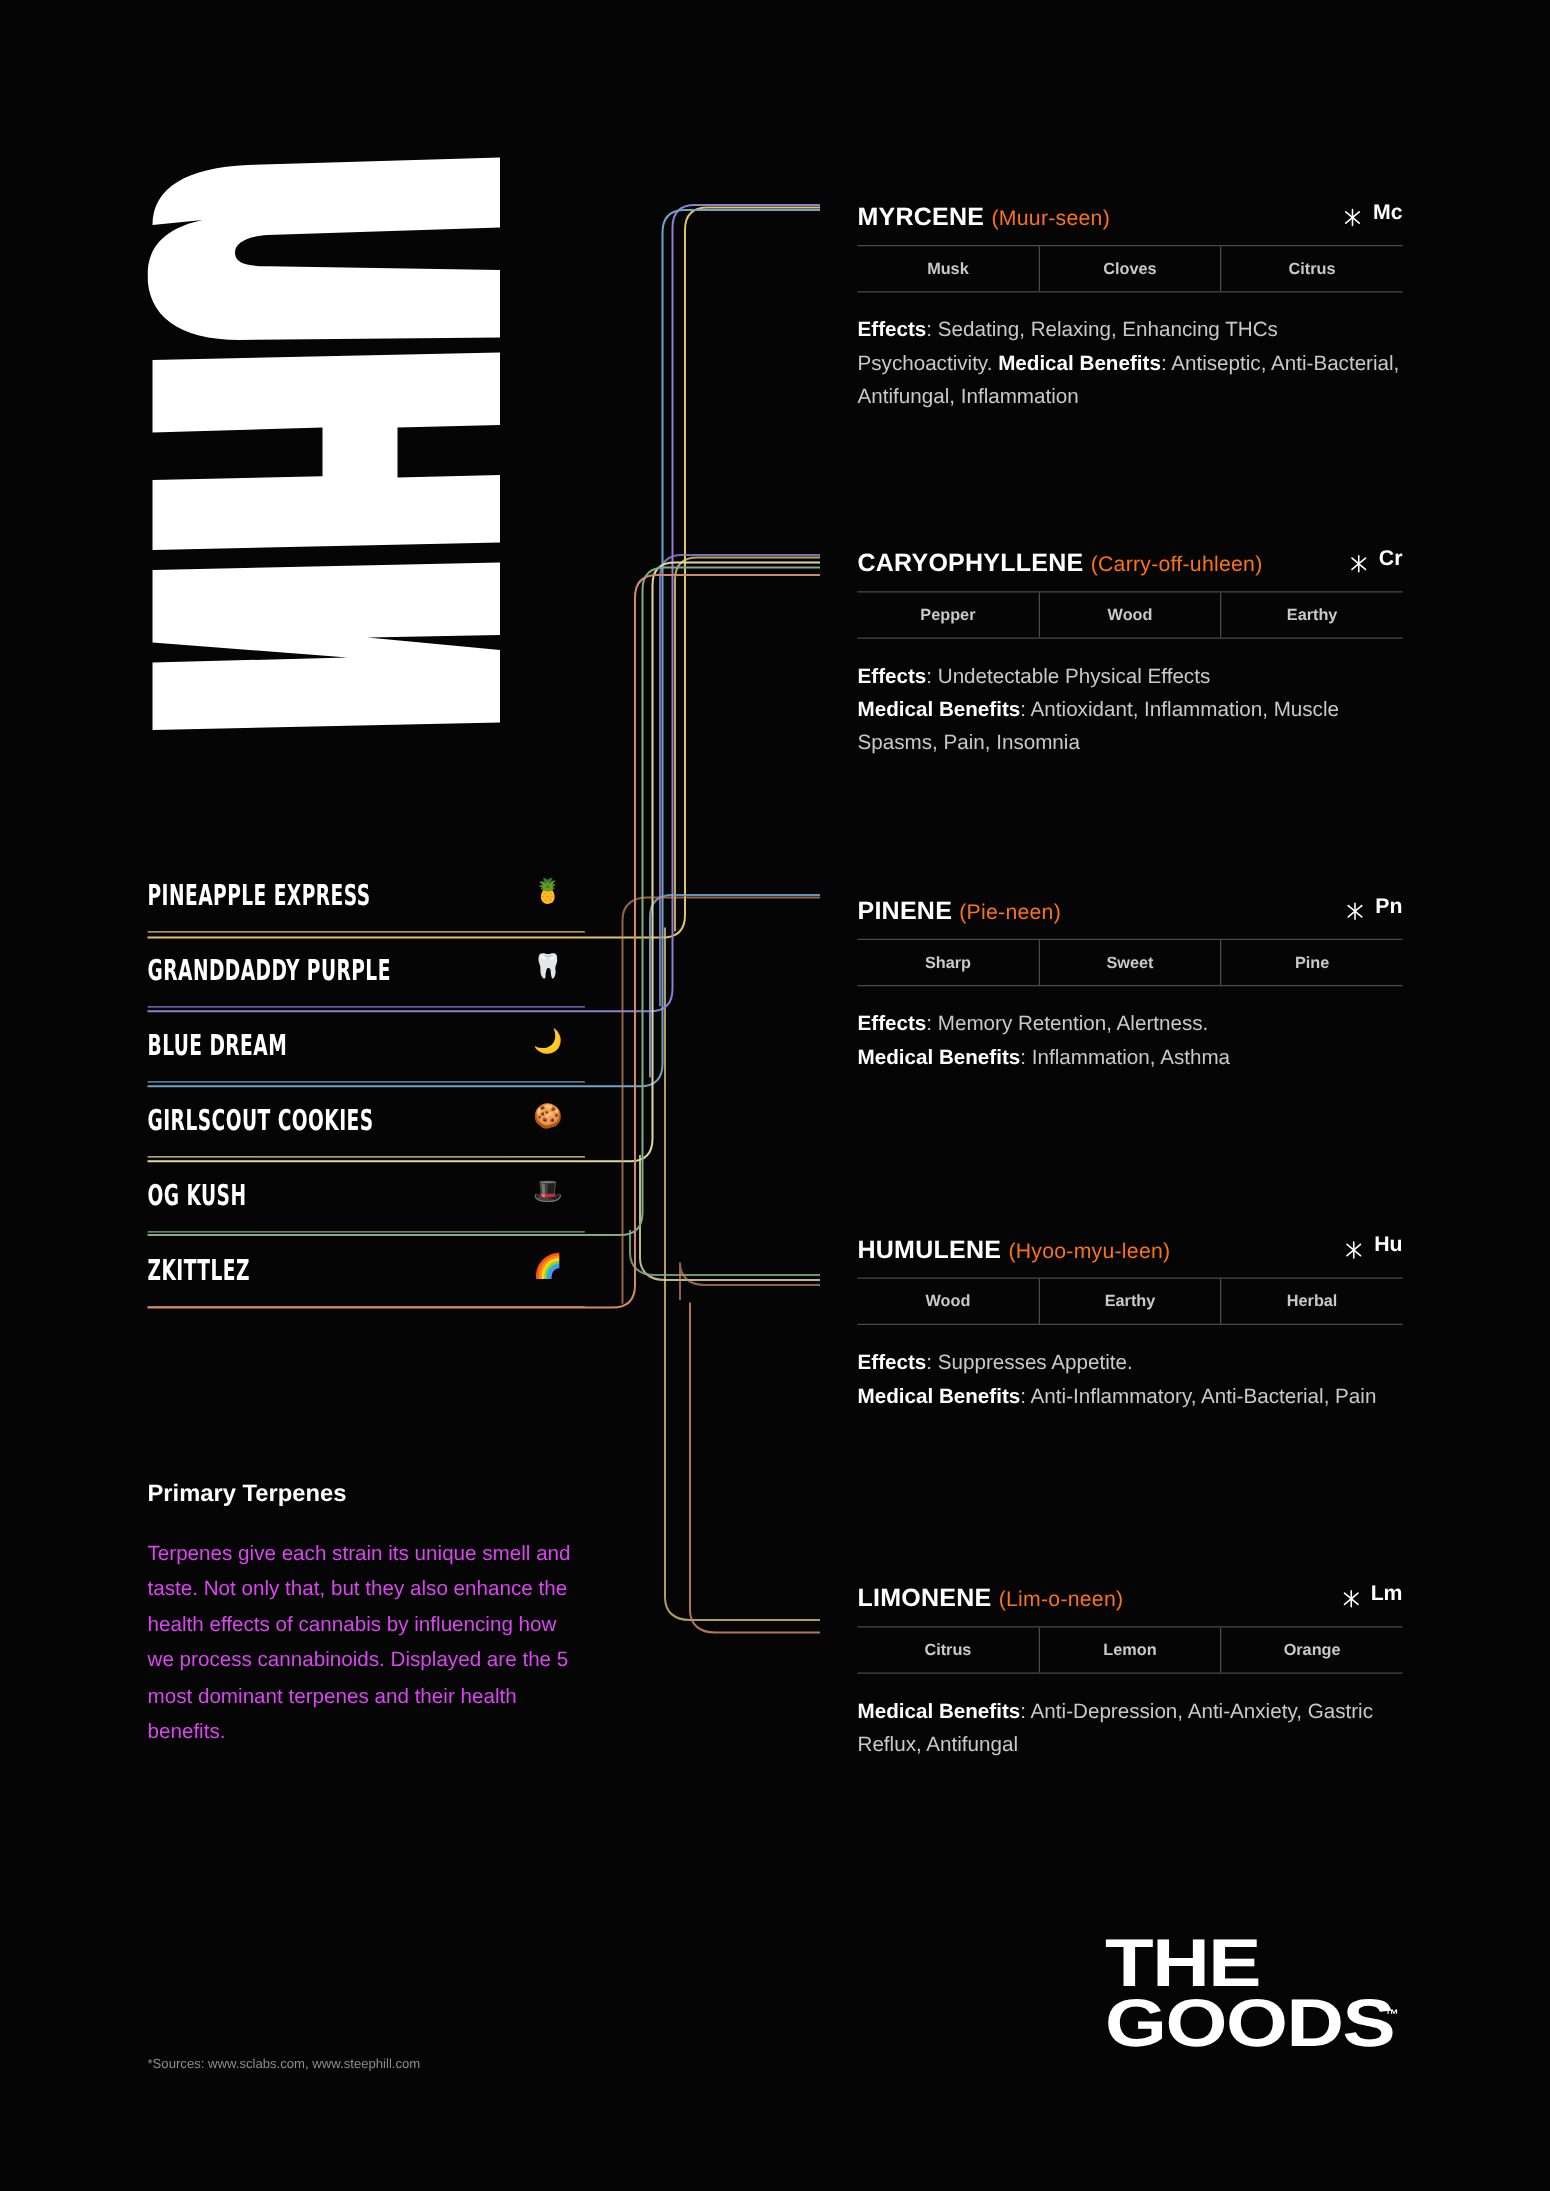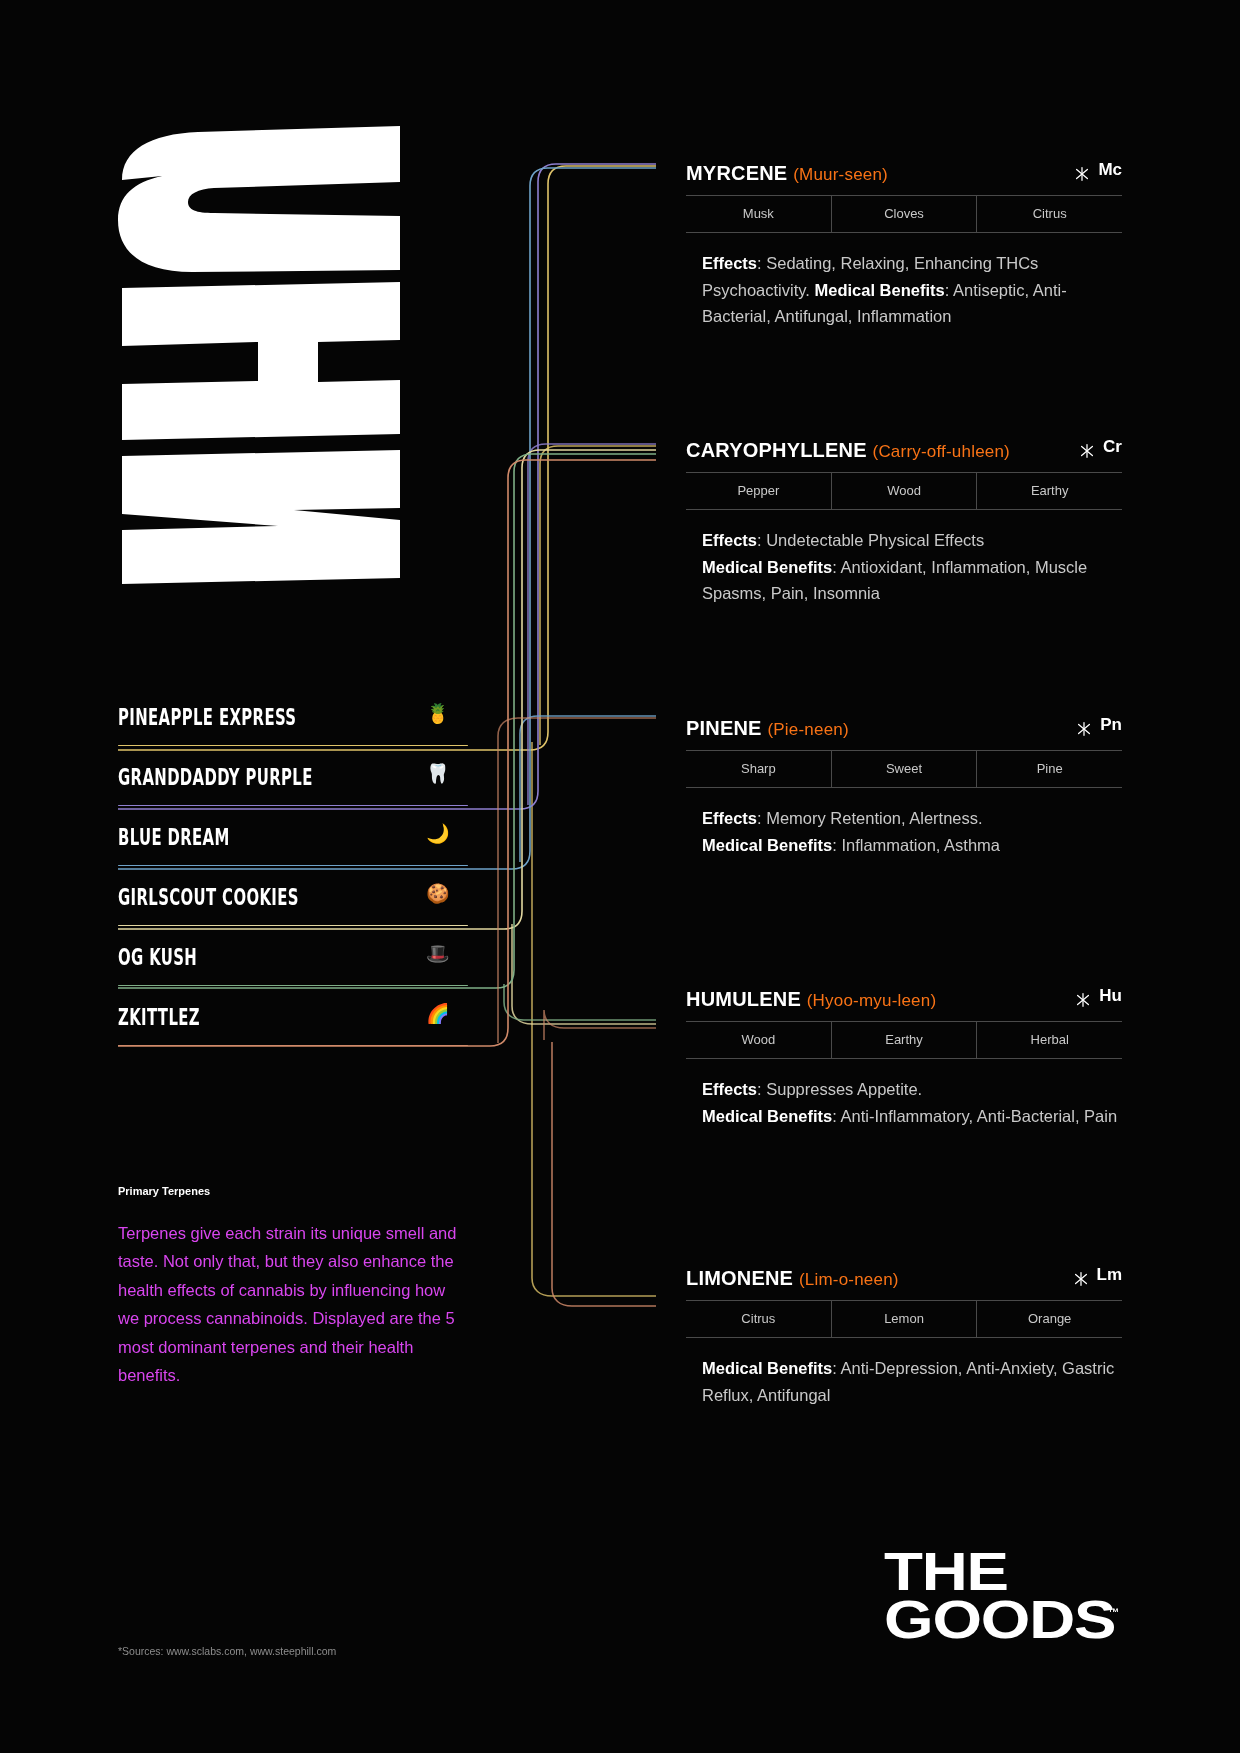--- a/index.html
+++ b/index.html
@@ -80,21 +80,21 @@
   }
 
   
   .primary-block {
     position: absolute;
     left: 118px;
     top: 1185px;
     width: 340px;
   }
   .primary-heading {
-    font-size: 11px;
+    font-size: 19px;
     font-weight: 700;
     color: #ffffff;
     margin: 0 0 22px 0;
   }
   .primary-body {
     font-size: 16.5px;
     line-height: 1.72;
     color: #d946ef;
     margin: 0;
   }
@@ -154,37 +154,37 @@
     width: 18px;
     height: 18px;
     position: relative;
     top: 3px;
   }
 
   .notes-table {
     display: flex;
     border-top: 1px solid #4a4a4a;
     border-bottom: 1px solid #4a4a4a;
+    font-weight: bold;
   }
   .note-cell {
     flex: 1;
     text-align: center;
     font-size: 13px;
     color: #c9c9c9;
     padding: 10px 0 11px 0;
     border-right: 1px solid #4a4a4a;
   }
   .note-cell:last-child { border-right: none; }
 
   .terp-body {
     margin-top: 17px;
     font-size: 16.5px;
     line-height: 1.62;
     color: #c9c9c9;
-    margin-left: 16px;
   }
   .terp-body b { color: #ffffff; font-weight: 700; }
 
   
   .logo {
     position: absolute;
     left: 884px;
     top: 1548px;
     width: 230px;
   }

